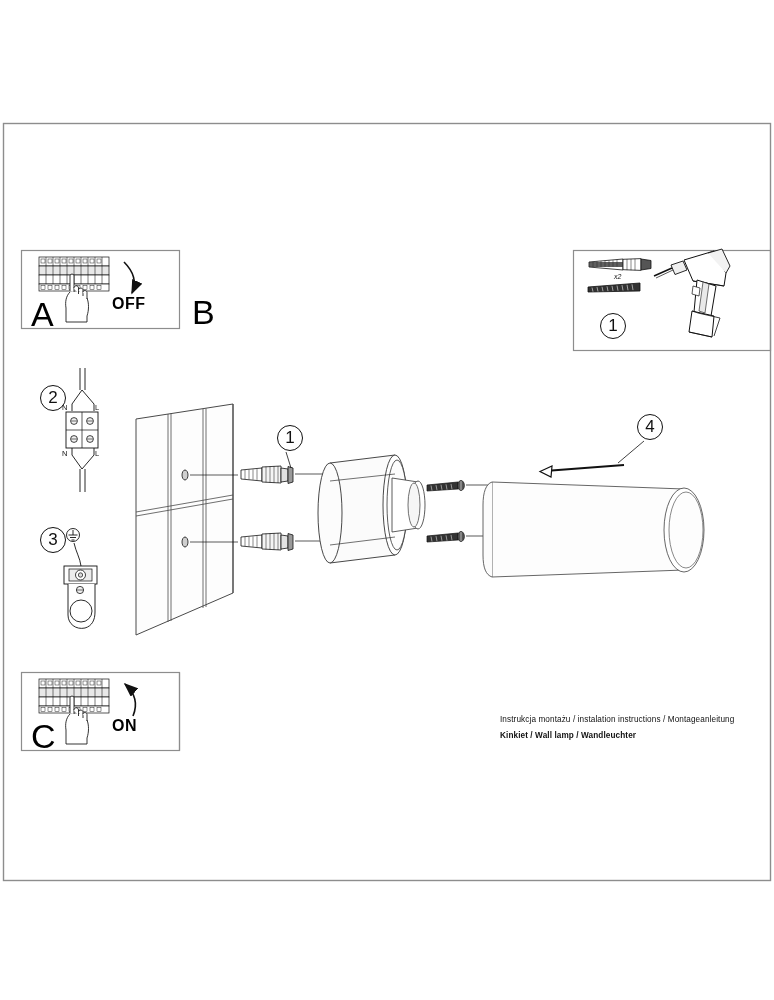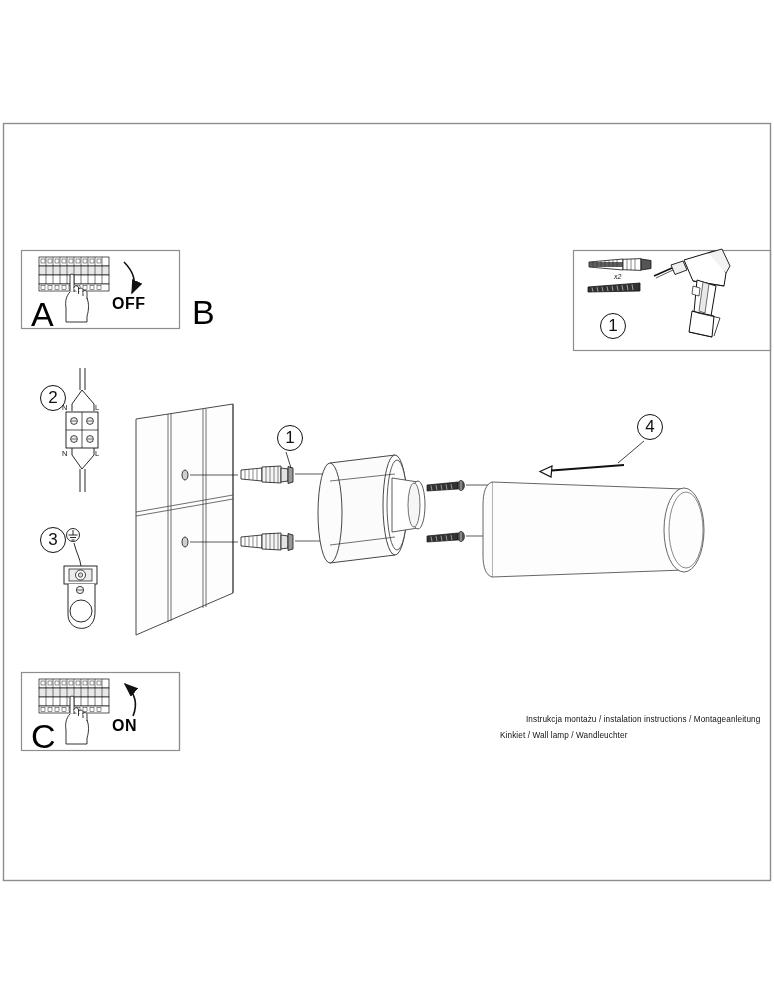--- a/index.html
+++ b/index.html
@@ -455,16 +455,16 @@
   <div class="num-badge" style="left:40px; top:385px;">2</div>
   <div class="num-badge" style="left:40px; top:527px;">3</div>
   <div class="num-badge" style="left:277px; top:425px;">1</div>
   <div class="num-badge" style="left:637px; top:414px;">4</div>
 
   <div class="term-lbl" style="left:62px; top:403px;">N</div>
   <div class="term-lbl" style="left:95px; top:403px;">L</div>
   <div class="term-lbl" style="left:62px; top:449px;">N</div>
   <div class="term-lbl" style="left:95px; top:449px;">L</div>
 
-  <div class="caption" style="left:500px; top:713px;margin-left:26px;">Instrukcja montażu / instalation instructions / Montageanleitung</div>
-  <div class="caption" style="left:500px; top:729px;">Kinkiet / Wall lamp / Wandleuchter</div>
+  <div class="caption" style="left:500px; top:713px;">Instrukcja montażu / instalation instructions / Montageanleitung</div>
+  <div class="caption" style="left:500px; top:729px;font-weight:bold;">Kinkiet / Wall lamp / Wandleuchter</div>
 
 </div>
 
 </body></html>

